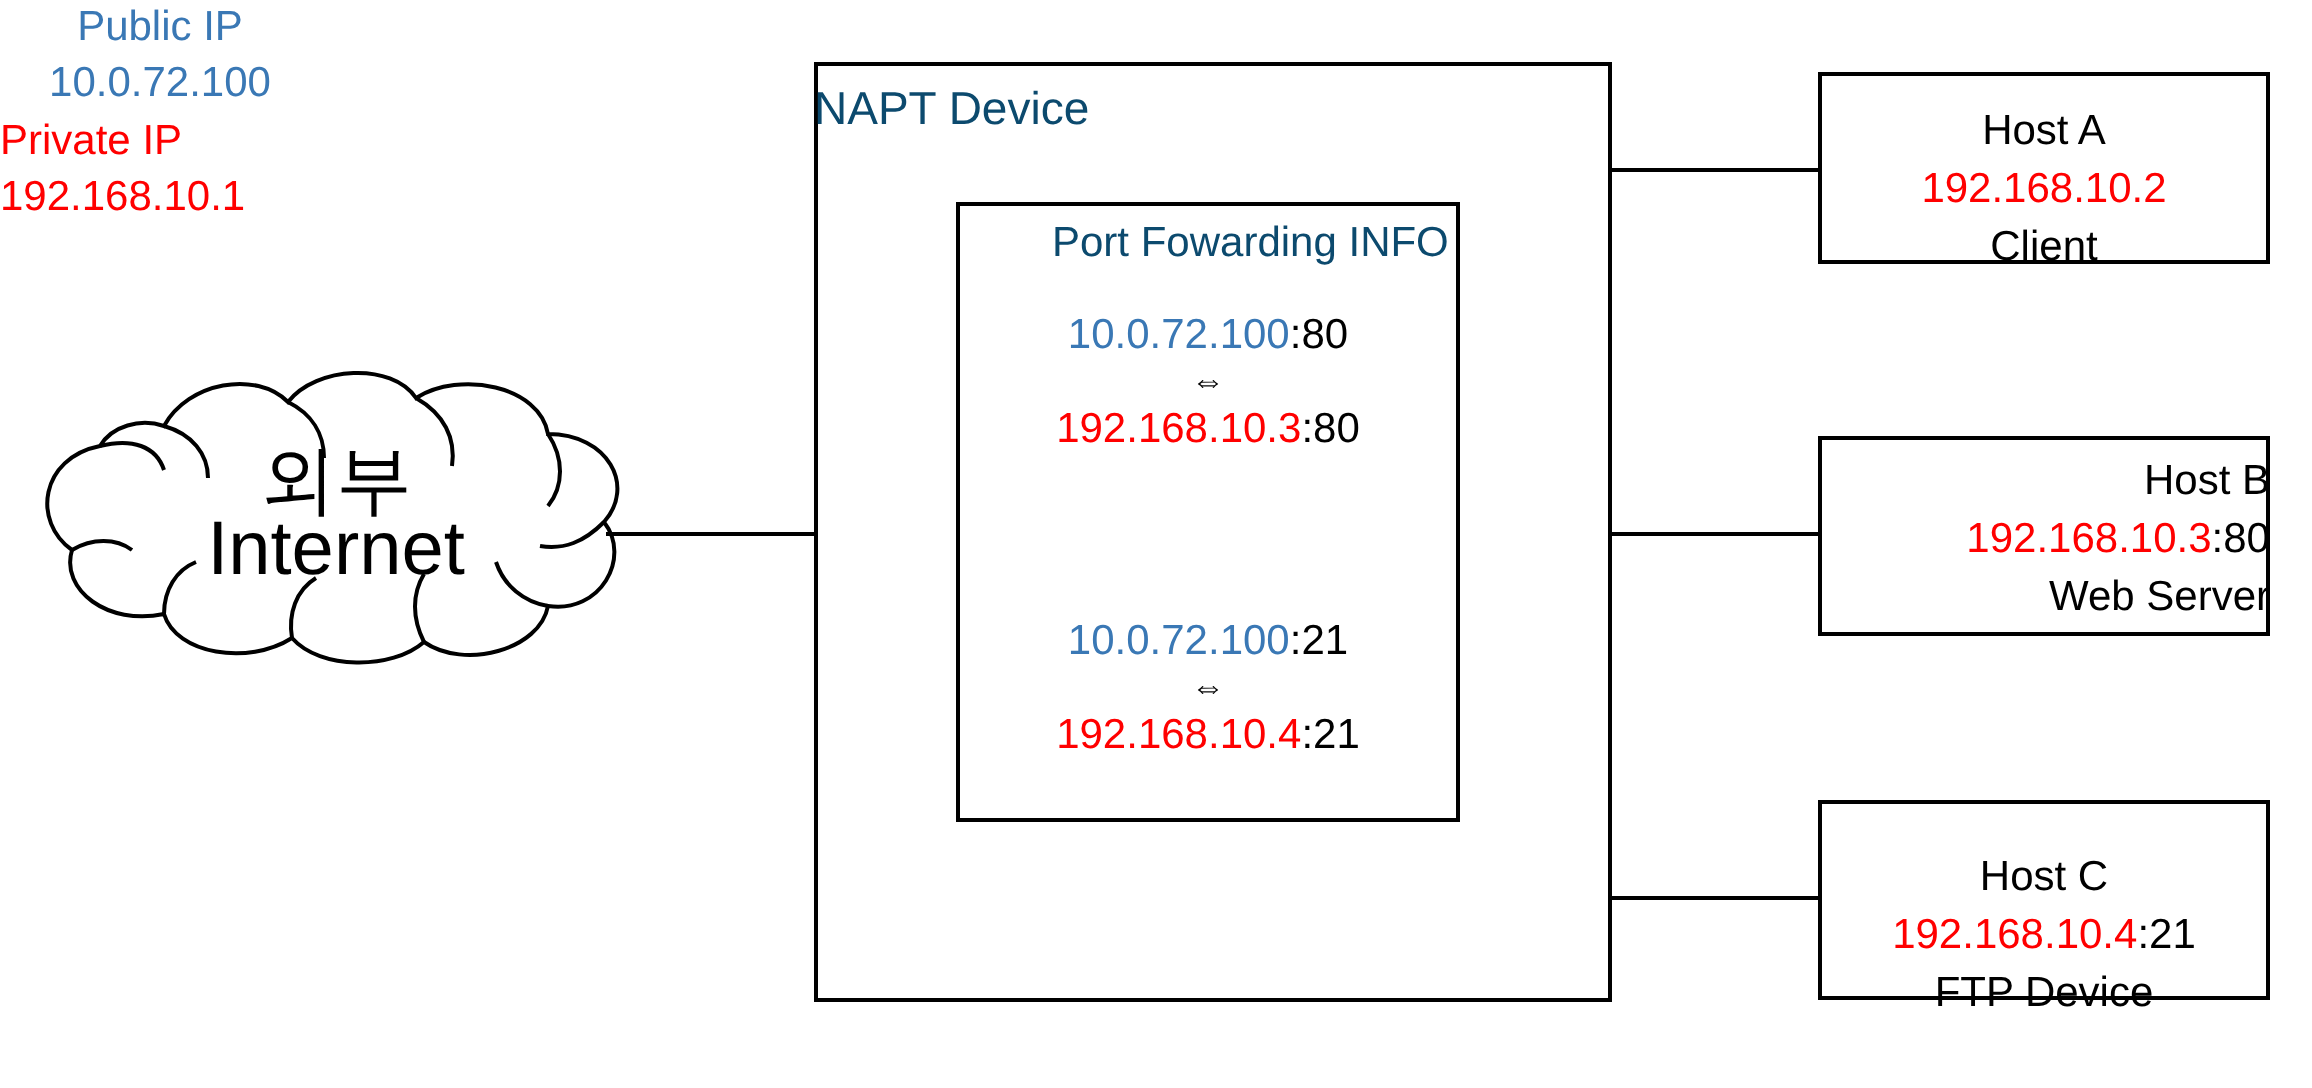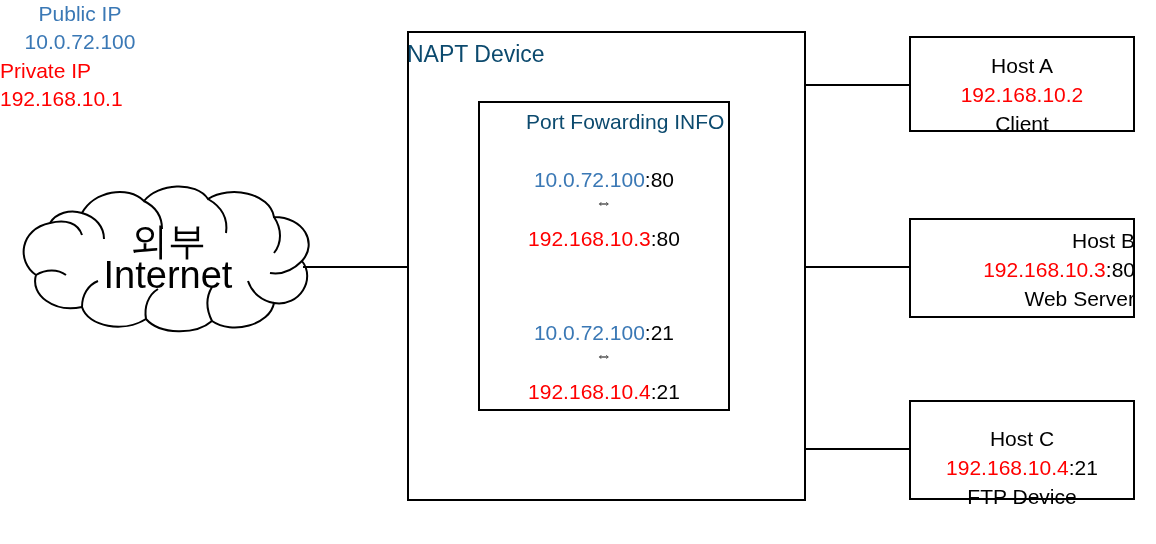--- a/index.html
+++ b/index.html
@@ -94,21 +94,20 @@
   .pf-entry {
     position: absolute;
     left: 478px;
     width: 252px;
     text-align: center;
     white-space: nowrap;
   }
   .pf-map {
     font-size: 21px;
     line-height: 1.0;
-    margin-top: 12px;
   }
   .pf-arrow {
     font-size: 17px;
     line-height: 1.5;
     color: #000000;
   }
   #pf-entry-1 { top: 157px; }
   #pf-entry-2 { top: 310px; }
 
   

